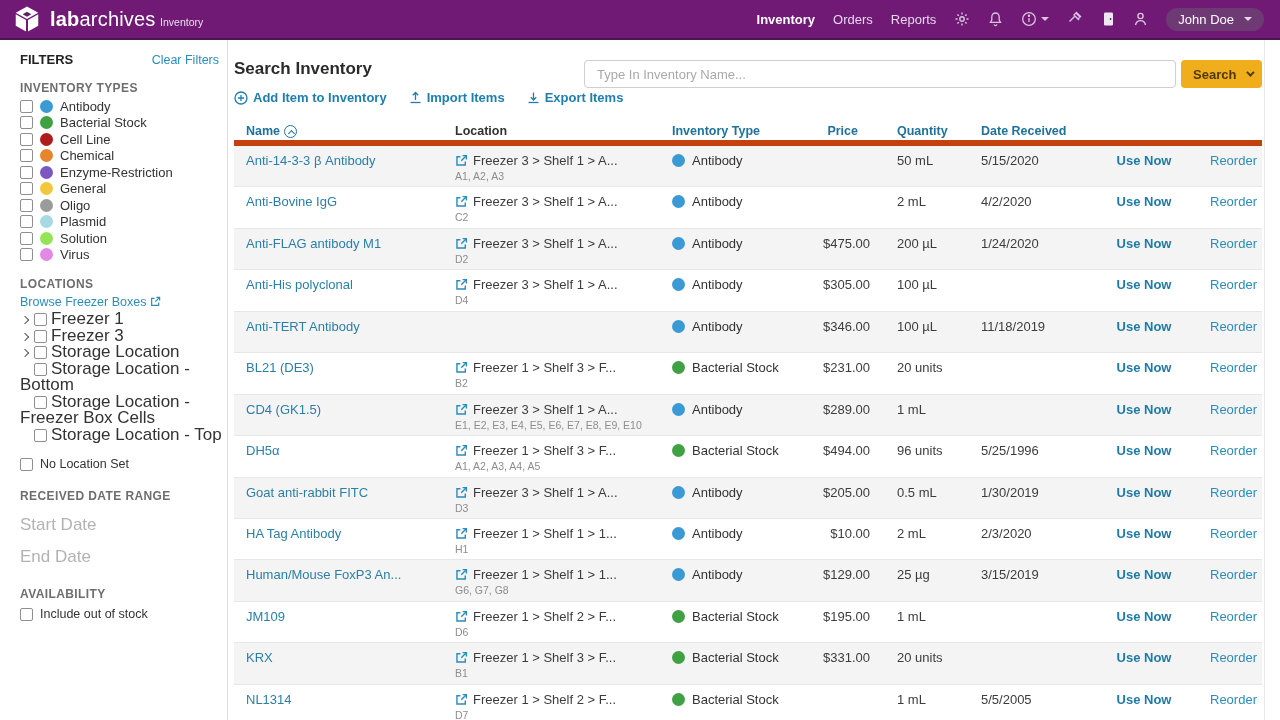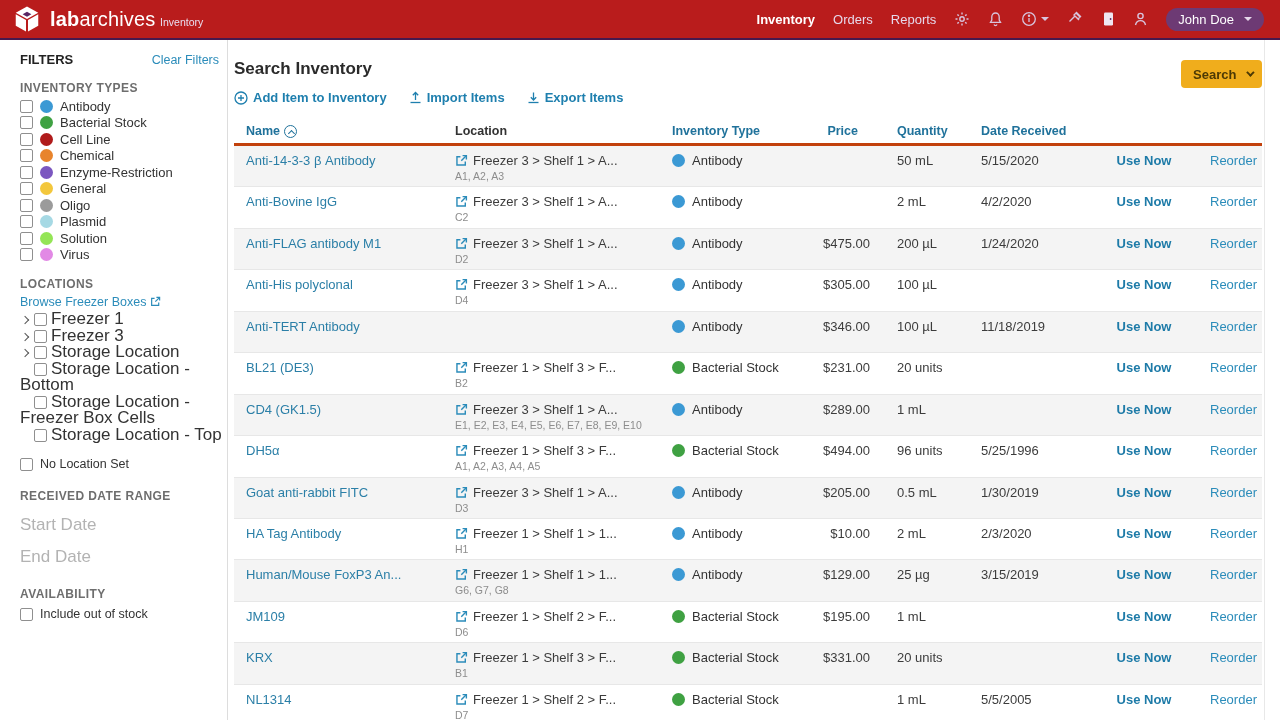--- a/index.html
+++ b/index.html
@@ -2,21 +2,21 @@
 <html><head>
 <meta charset="utf-8">
 <style>
   * { margin:0; padding:0; box-sizing:border-box; }
   html,body { width:1280px; height:720px; background:#fff; }
   body { font-family:"Liberation Sans", sans-serif; color:#333; }
   .app { position:relative; width:1280px; height:720px; overflow:hidden; background:#fff; }
 
   
   .topbar { position:absolute; left:0; top:0; width:1280px; height:40px;
-    background:#b91c1c; border-bottom:2px solid #47184d; display:flex; align-items:center; }
+    background:#701a75; border-bottom:2px solid #47184d; display:flex; align-items:center; }
   .brand { display:flex; align-items:center; gap:8px; padding-left:12px; cursor:pointer; }
   .brand-text { color:#fff; line-height:1; }
   .brand-line1 { font-size:20px; letter-spacing:.2px; }
   .brand-line1 b { font-weight:bold; }
   .brand-line2 { font-size:10.5px; color:#e9dff0; text-align:right; margin-top:2px; }
   .topnav { margin-left:auto; display:flex; align-items:center; gap:18px; padding-right:16px; }
   .topnav a { color:#e6d8ea; font-size:13px; text-decoration:none; }
   .topnav a.active { color:#fff; font-weight:bold; }
   .ticon { display:inline-flex; align-items:center; color:#d8c4dd; }
   .ticon svg { display:block; }
@@ -62,21 +62,21 @@
     font-family:"Liberation Sans",sans-serif; }
   .search-btn .bchev { width:6px; height:6px; border-right:2px solid #4d3a05; border-bottom:2px solid #4d3a05;
     transform:rotate(45deg) translateY(-2px); }
   .actions { position:absolute; left:234px; top:90px; display:flex; gap:22px; align-items:center; }
   .action-link { color:#1e7fae; font-size:13px; font-weight:bold; text-decoration:none;
     display:flex; align-items:center; gap:5px; cursor:pointer; }
   .action-link svg { display:block; }
 
   
   .thead { position:absolute; left:234px; width:1028px; top:117px; height:29px;
-    border-bottom:3px solid #c2410c; font-size:12.5px; font-weight:bold; }
+    border-bottom:6px solid #c2410c; font-size:12.5px; font-weight:bold; }
   .thead .hc { position:absolute; top:7px; }
   .hc-teal { color:#20729b; }
   .hc-dark { color:#333; }
   .sort-ic { display:inline-block; width:13px; height:13px; border:1px solid #20729b; border-radius:50%;
     vertical-align:-3px; margin-left:4px; position:relative; }
   .sort-ic::after { content:""; position:absolute; left:3.5px; top:4.5px; width:4px; height:4px;
     border-top:1.5px solid #20729b; border-left:1.5px solid #20729b; transform:rotate(45deg); }
   .tbody { position:absolute; left:234px; width:1028px; top:146px; }
   .trow { position:relative; height:41.45px; border-bottom:1px solid #e7e7e7; font-size:13px; }
   .trow:nth-child(odd) { background:#f4f4f4; }
@@ -269,20 +269,21 @@
     <input class="date-input" placeholder="End Date" style="">
 
     <div class="section-h" style="margin-top:20px;">AVAILABILITY</div>
     <div class="plain-cb-row" style="margin-top:6px;">
       <span class="cb"></span>
       <span>Include out of stock</span>
     </div>
   </div>
 
   <div class="page-title">Search Inventory</div>
+  <input class="search-input" placeholder="Type In Inventory Name..." style="">
   <button class="search-btn">
     <span>Search</span>
     <span class="bchev"></span>
   </button>
 
   <div class="actions">
     <a class="action-link">
       <svg width="14" height="14" viewBox="0 0 14 14" fill="none" stroke="#1e7fae" stroke-width="1.3">
           <circle cx="7" cy="7" r="6"></circle>
           <path d="M7 4v6M4 7h6"></path>

